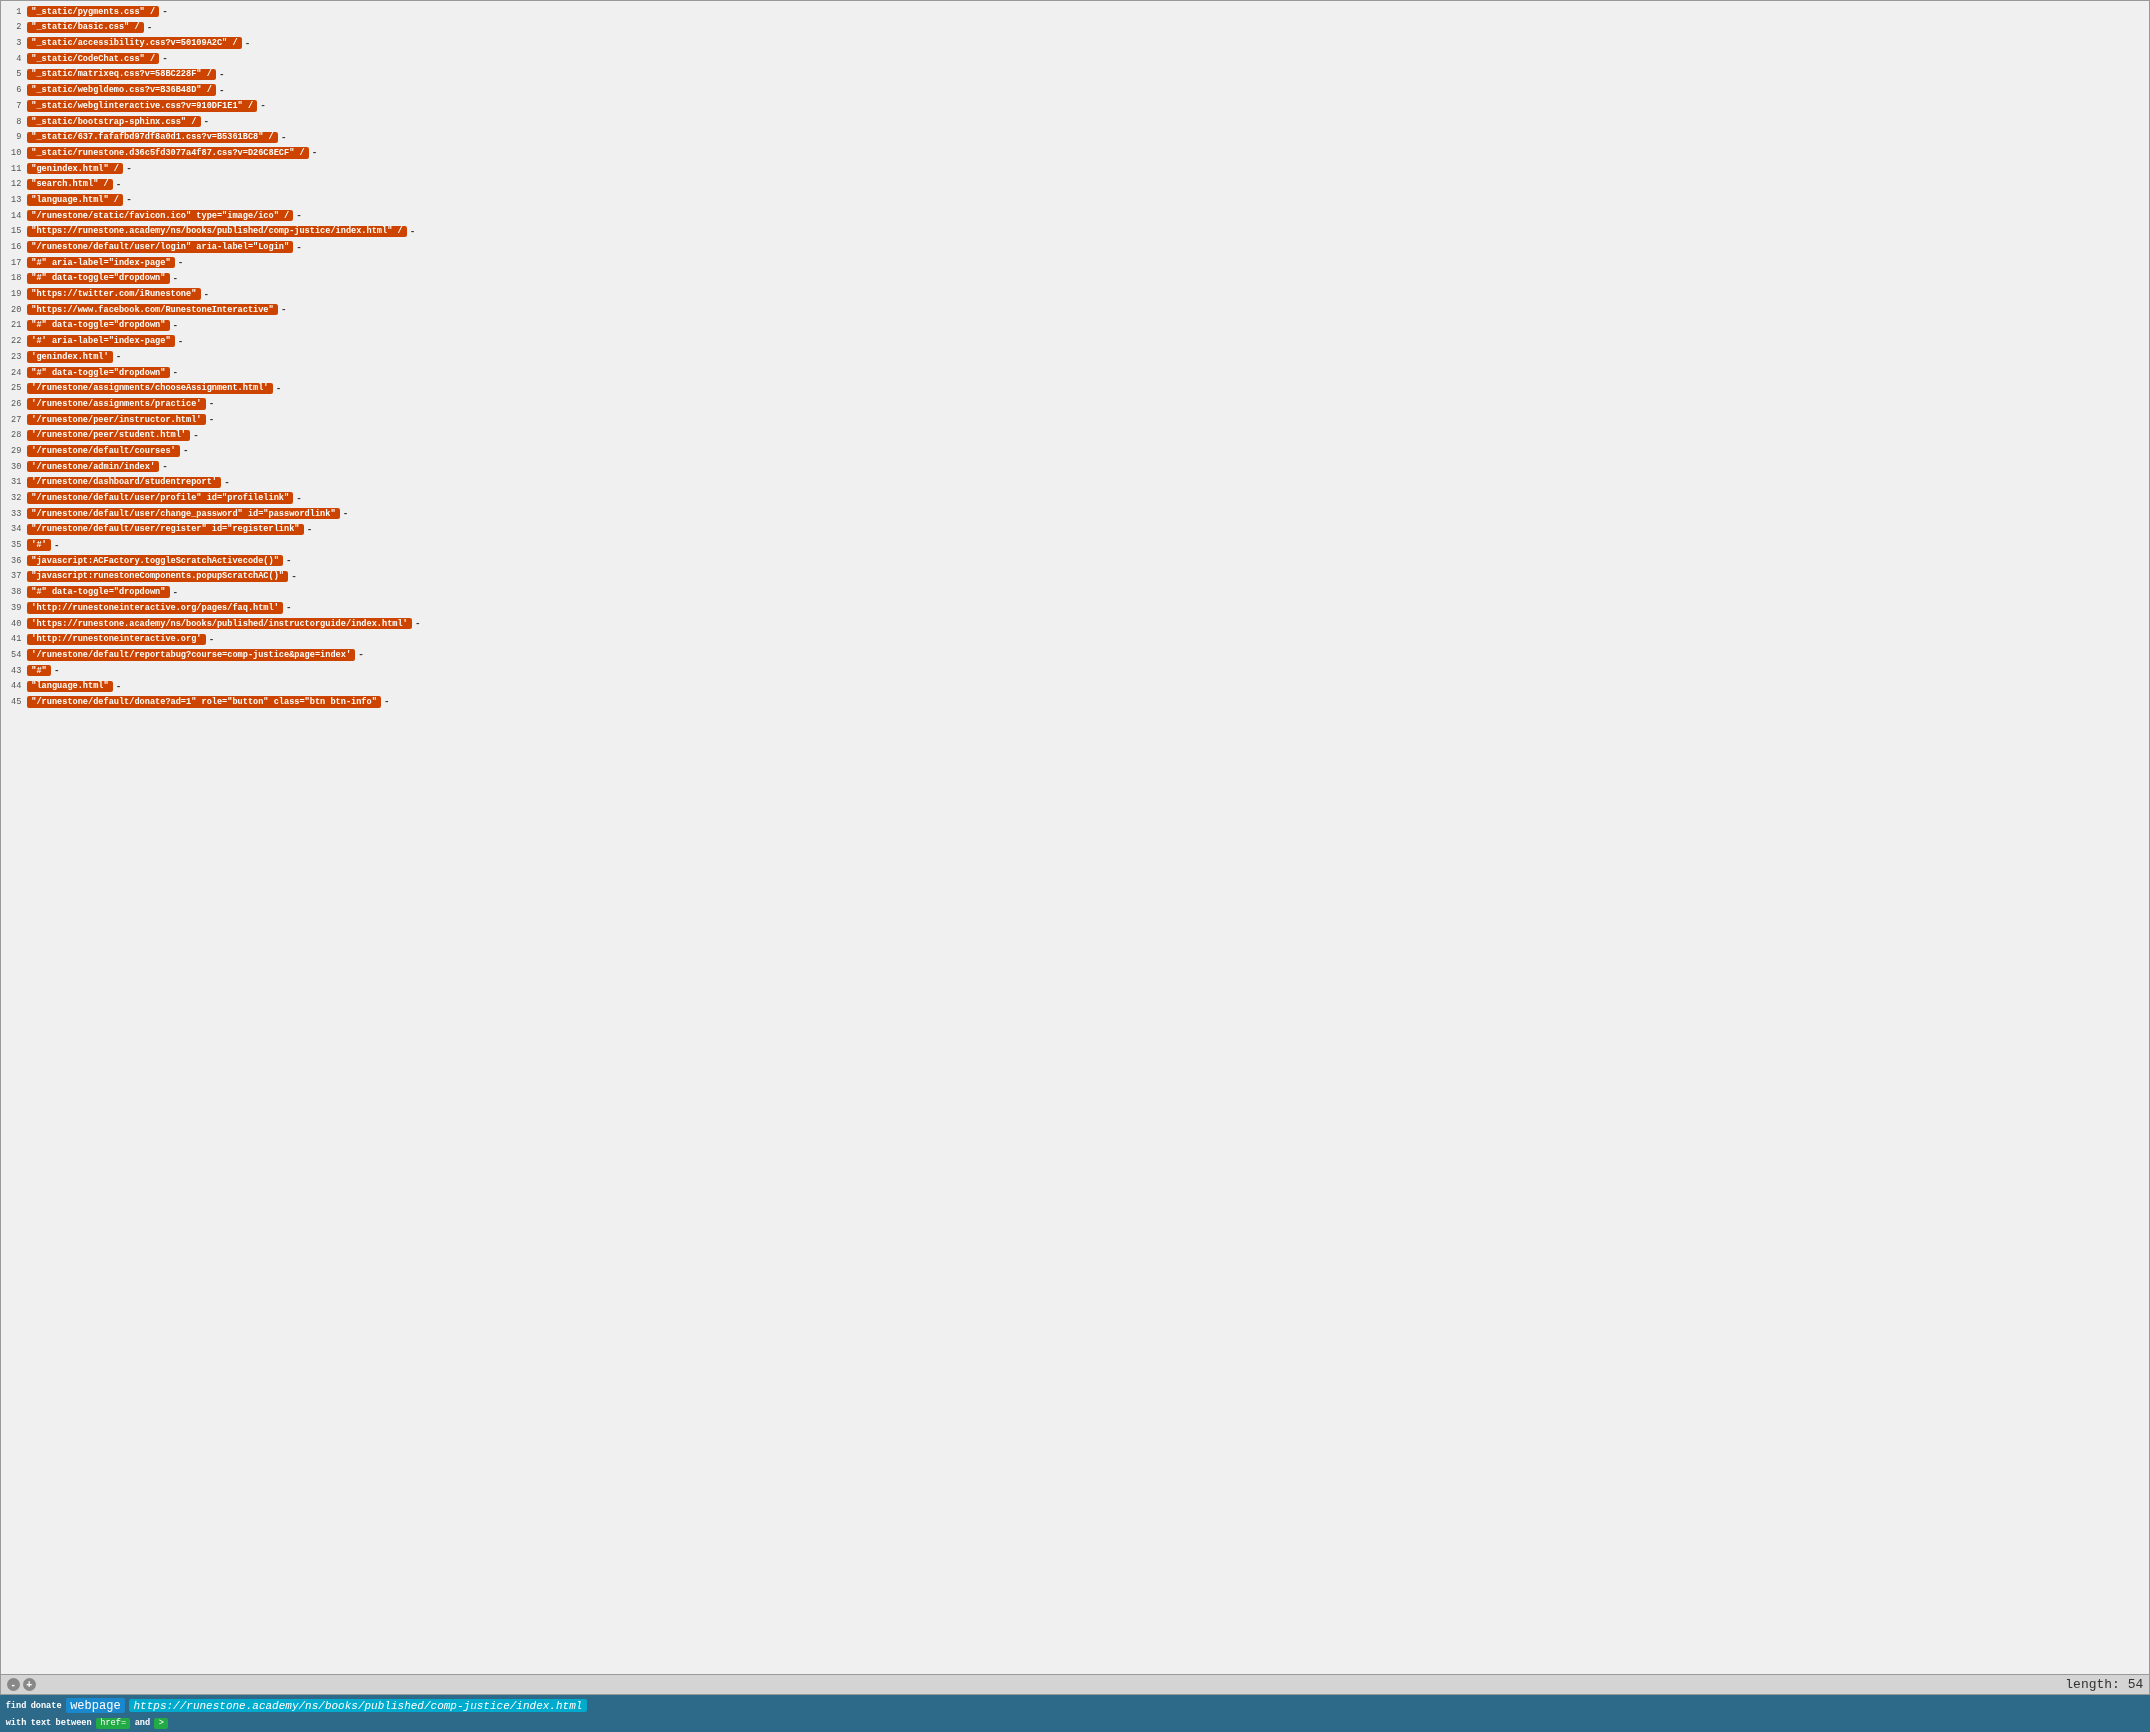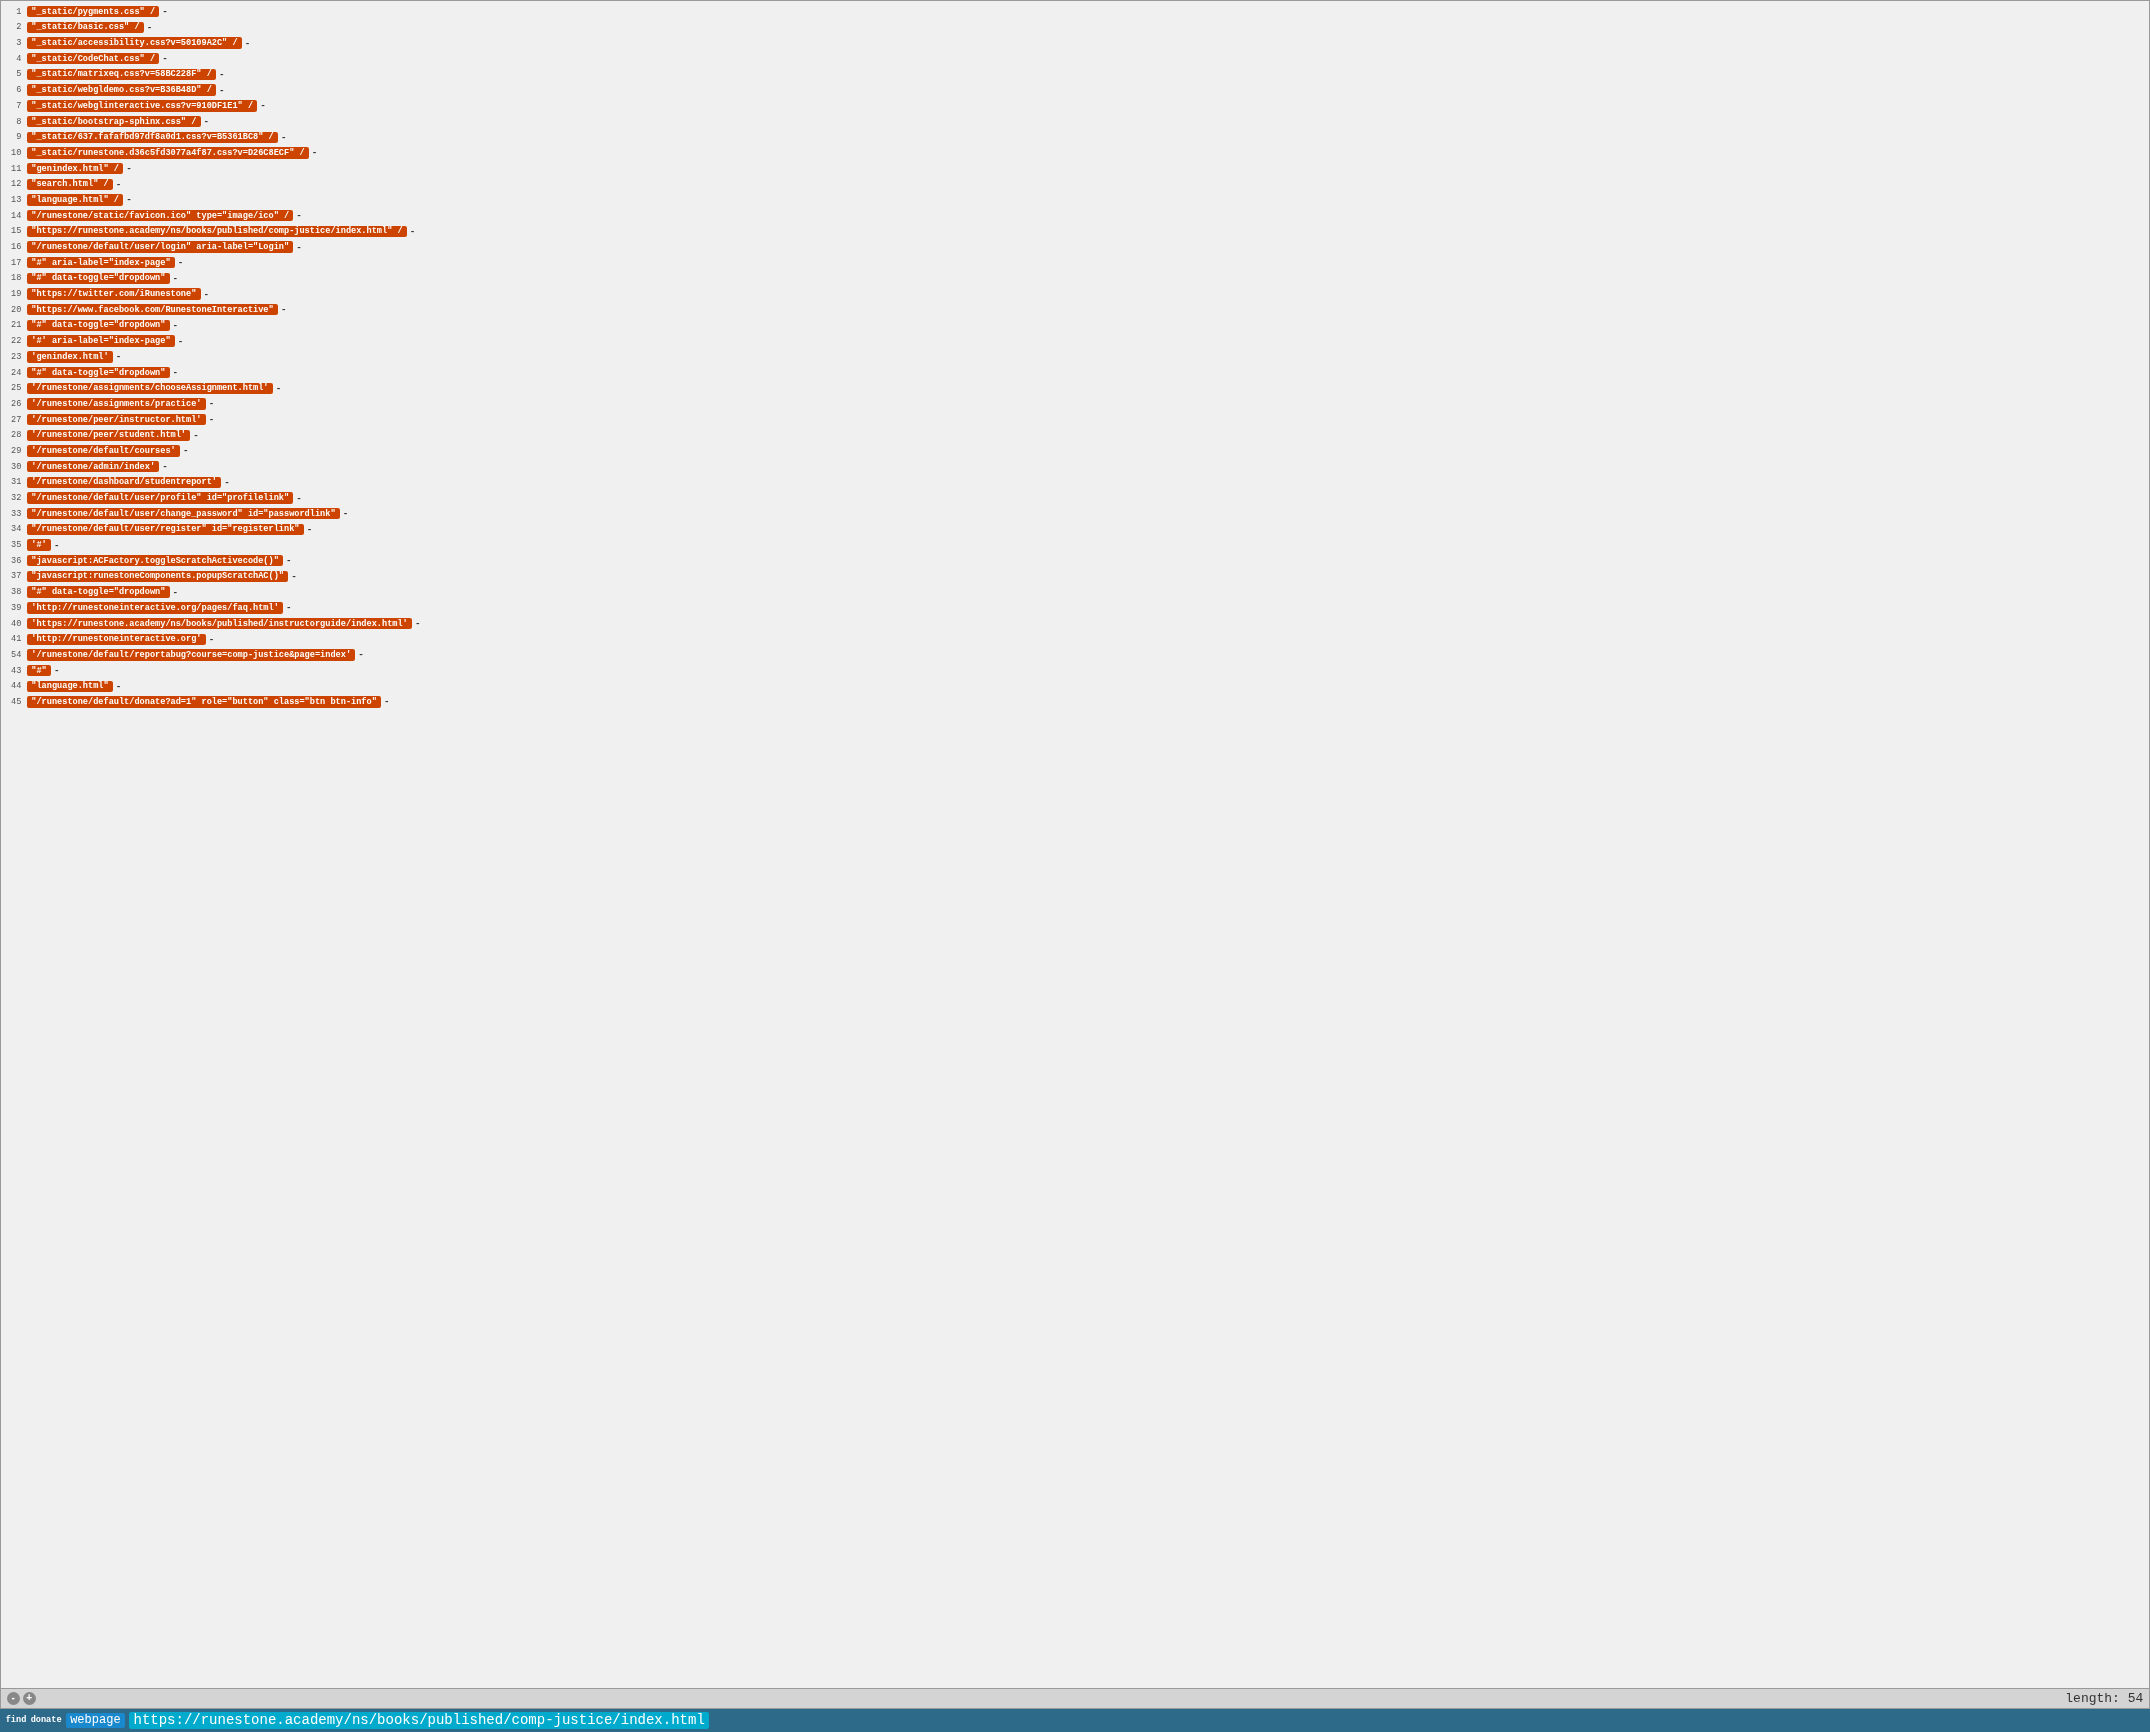--- a/index.html
+++ b/index.html
@@ -145,21 +145,22 @@
       padding: 0.7px 4.3px;
       border-radius: 2.1px;
       font-size: 8.6px;
     }
 
     .status-tag-cyan {
       background: #00aacc;
       color: #fff;
       padding: 0.7px 4.3px;
       border-radius: 2.1px;
-      font-size: 14px;
+      font-size: 11px;
+      font-style: italic;
     }
 
     .status-line2 {
       width: 100%;
       display: flex;
       align-items: center;
       gap: 4.3px;
     }
   </style>
 </head>
@@ -493,15 +494,23 @@
       </div>
       <div class="bottom-bar-right">length: 54</div>
     </div>
   </div>
 
   <div class="status-bar">
     <span class="status-keyword">find</span>
     <span class="status-keyword">donate</span>
     <span class="status-tag-blue">webpage</span>
     <span class="status-tag-cyan">https://runestone.academy/ns/books/published/comp-justice/index.html</span>
+    <div class="status-line2">
+      <span class="status-keyword">with</span>
+      <span class="status-keyword">text</span>
+      <span class="status-keyword">between</span>
+      <span class="status-tag-green">href=</span>
+      <span class="status-keyword">and</span>
+      <span class="status-tag-green">&gt;</span>
+    </div>
   </div>
 </div>
 
 
 </body></html>

